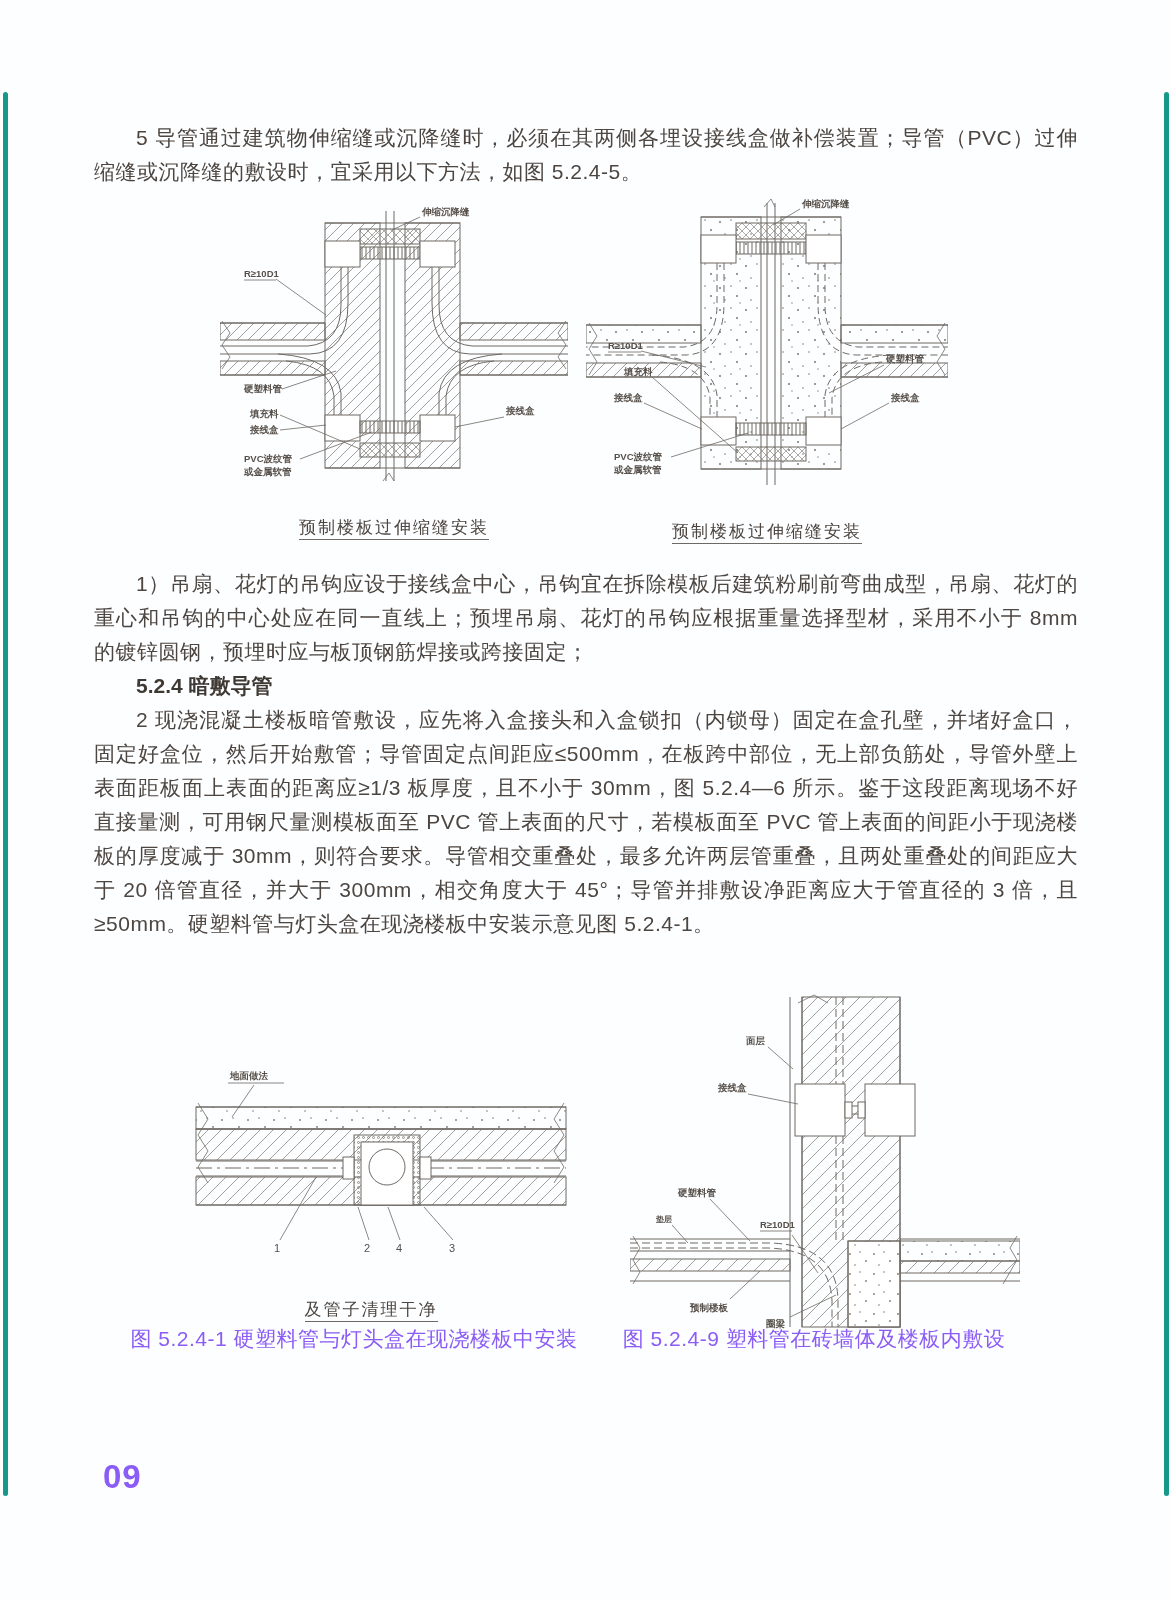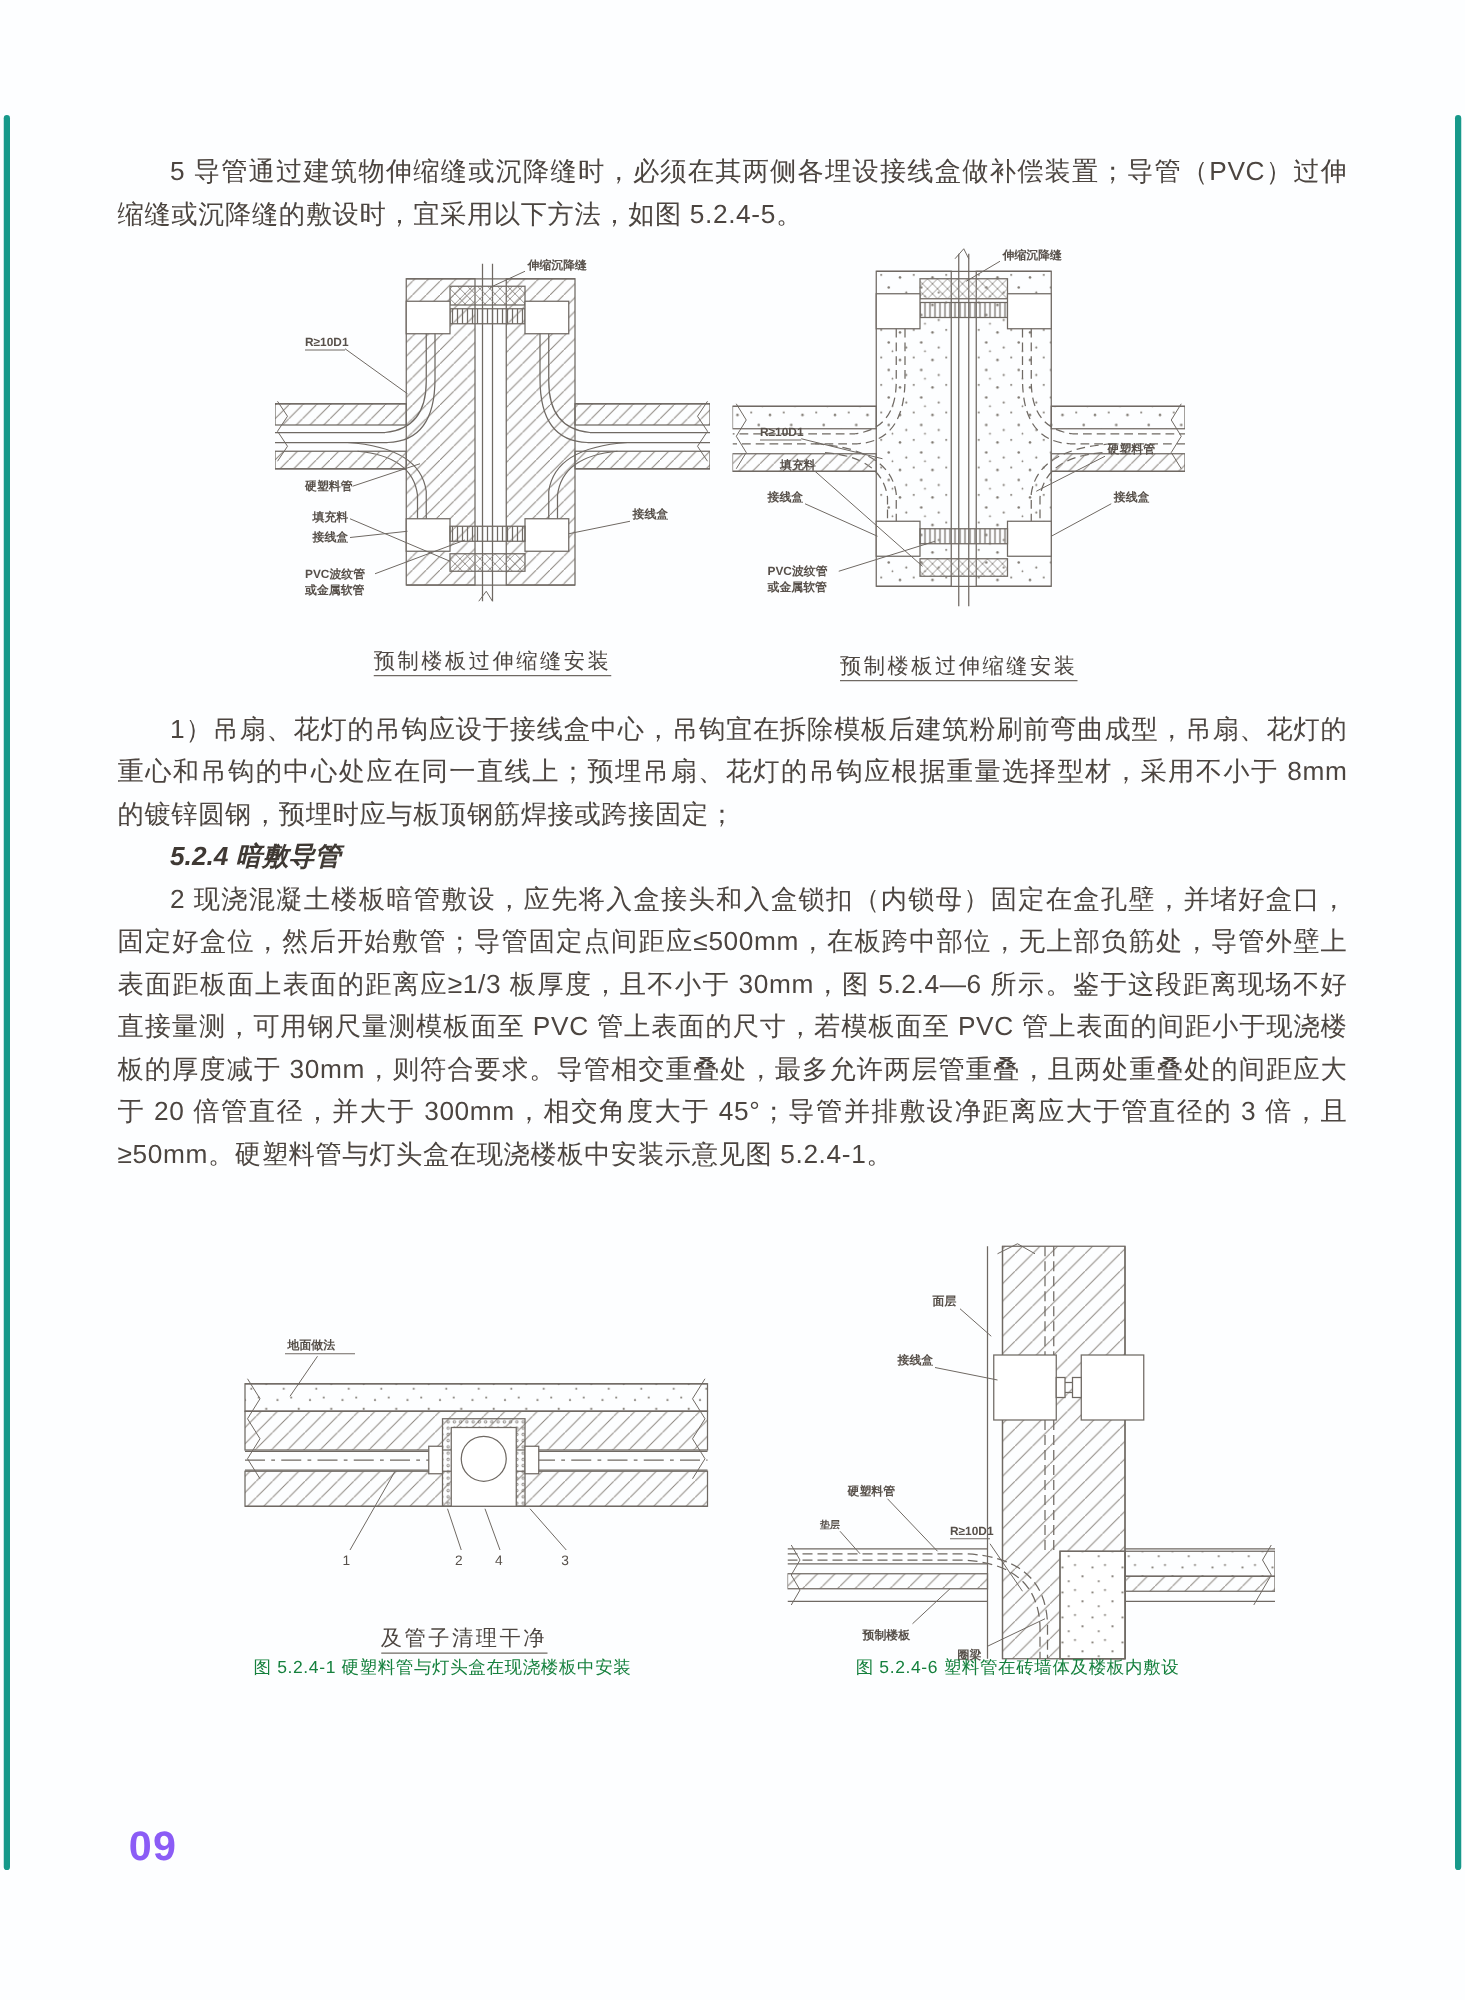--- a/index.html
+++ b/index.html
@@ -4,28 +4,28 @@
 <style>
   html,body{margin:0;padding:0;background:#ffffff;}
   .page{position:relative;width:1172px;height:1600px;background:#fdfeff;overflow:hidden;
         font-family:"Liberation Sans","DejaVu Sans",sans-serif;color:#4c4540;}
   .edge-line{position:absolute;top:92px;width:5px;height:1404px;background:#17998a;border-radius:4px;}
   .edge-line.left{left:3px;}
   .edge-line.right{right:3px;}
   .content{position:absolute;left:94px;top:121px;width:984px;}
   p.body{margin:0;font-size:21px;line-height:34px;text-align:justify;text-indent:2em;
          letter-spacing:0.5px;}
-  p.heading{margin:0;font-size:21px;line-height:34px;text-indent:2em;font-weight:bold;color:#3f3934;font-style:italic;}
+  p.heading{margin:0;font-size:21px;line-height:34px;text-indent:2em;font-weight:bold;color:#3f3934;}
   .figrow-top{position:relative;height:372px;margin-top:6px;}
   .figrow-bottom{position:relative;height:344px;margin-top:36px;}
   figure{margin:0;position:absolute;}
   .figtitle{font-size:17px;text-align:center;color:#4c4540;margin-top:19px;}
   .figtitle span{border-bottom:1px solid #6f6963;padding-bottom:2px;letter-spacing:2px;}
   .captions{position:relative;height:40px;margin-top:4px;}
-  .caption{position:absolute;top:0;font-size:14px;color:#15803d;text-align:center;letter-spacing:0.5px;}
+  .caption{position:absolute;top:0;font-size:21px;color:#8b5cf6;text-align:center;letter-spacing:0.5px;}
   .caption.c1{left:0;width:520px;}
   .caption.c2{left:480px;width:480px;}
   .pagenum{position:absolute;left:103px;top:1458px;font-size:33px;font-weight:bold;color:#8b5cf6;
            letter-spacing:1px;}
   svg text{font-family:"Liberation Sans","DejaVu Sans",sans-serif;fill:#57504a;}
   svg .lbl{font-size:9.5px;font-weight:bold;}
   svg .lbl-sm{font-size:8px;font-weight:bold;}
   svg .num{font-size:11px;}
 </style>
 </head>
@@ -345,19 +345,19 @@
           <text class="lbl" x="130" y="239">R≥10D1</text>
           <text class="lbl-sm" x="26" y="233">垫层</text>
           <text class="lbl" x="60" y="322">预制楼板</text>
           <text class="lbl" x="136" y="338">圈梁</text>
         </svg>
       </figure>
     </div>
 
     <div class="captions">
       <div class="caption c1">图 5.2.4-1 硬塑料管与灯头盒在现浇楼板中安装</div>
-      <div class="caption c2">图 5.2.4-6 塑料管在砖墙体及楼板内敷设</div>
+      <div class="caption c2">图 5.2.4-9 塑料管在砖墙体及楼板内敷设</div>
     </div>
 
   </div>
 
   <div class="pagenum">09</div>
 </div>
 
 </body></html>

